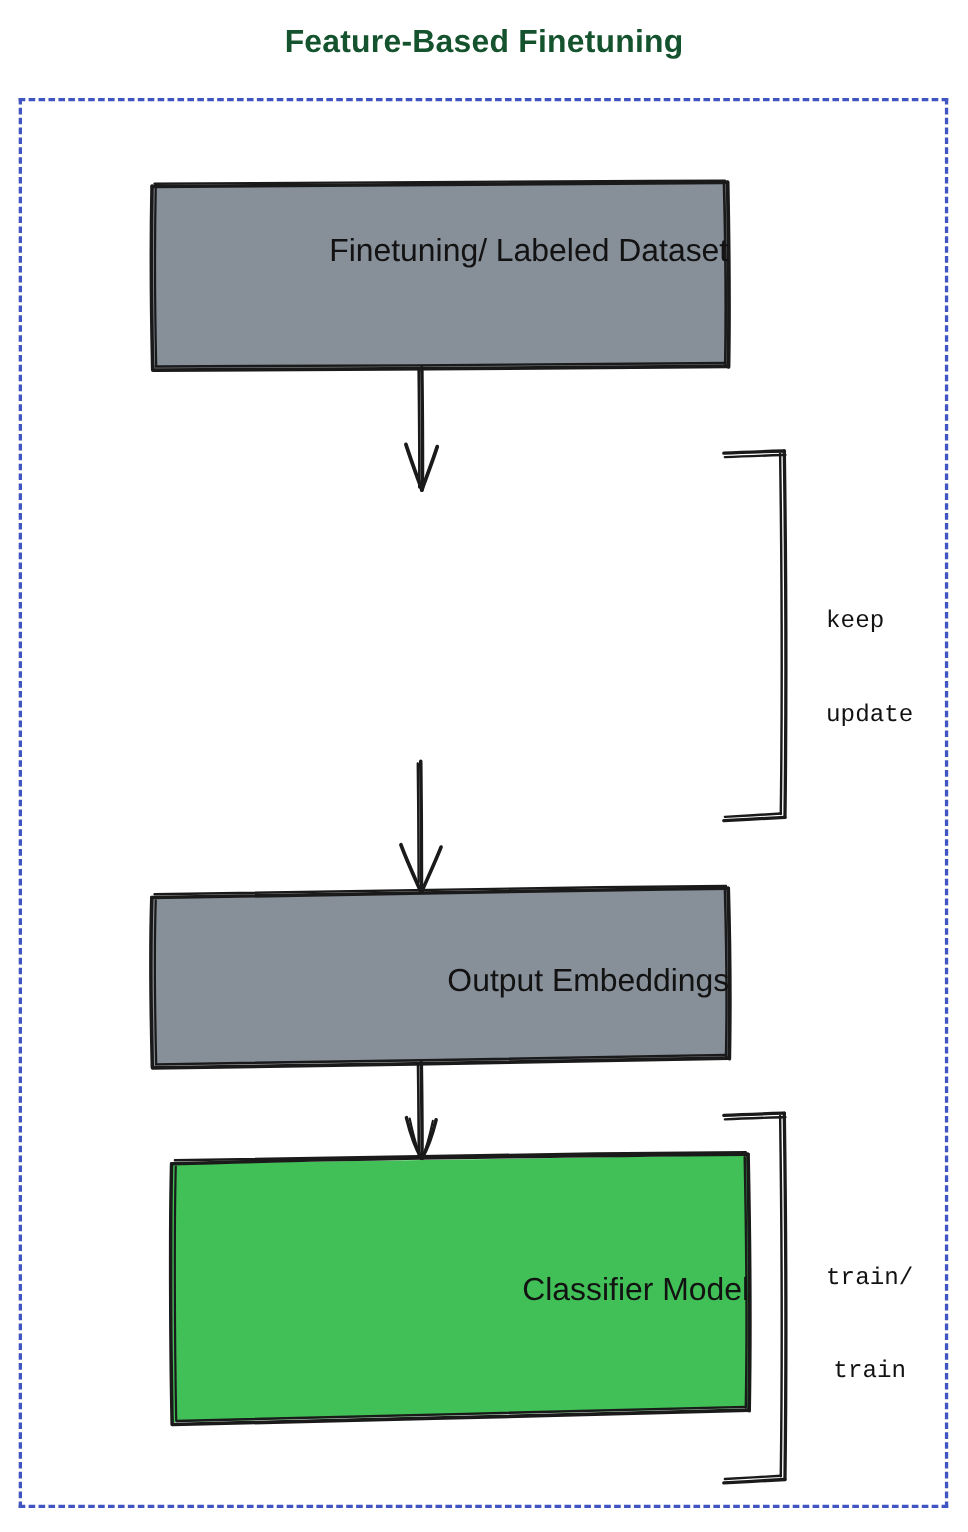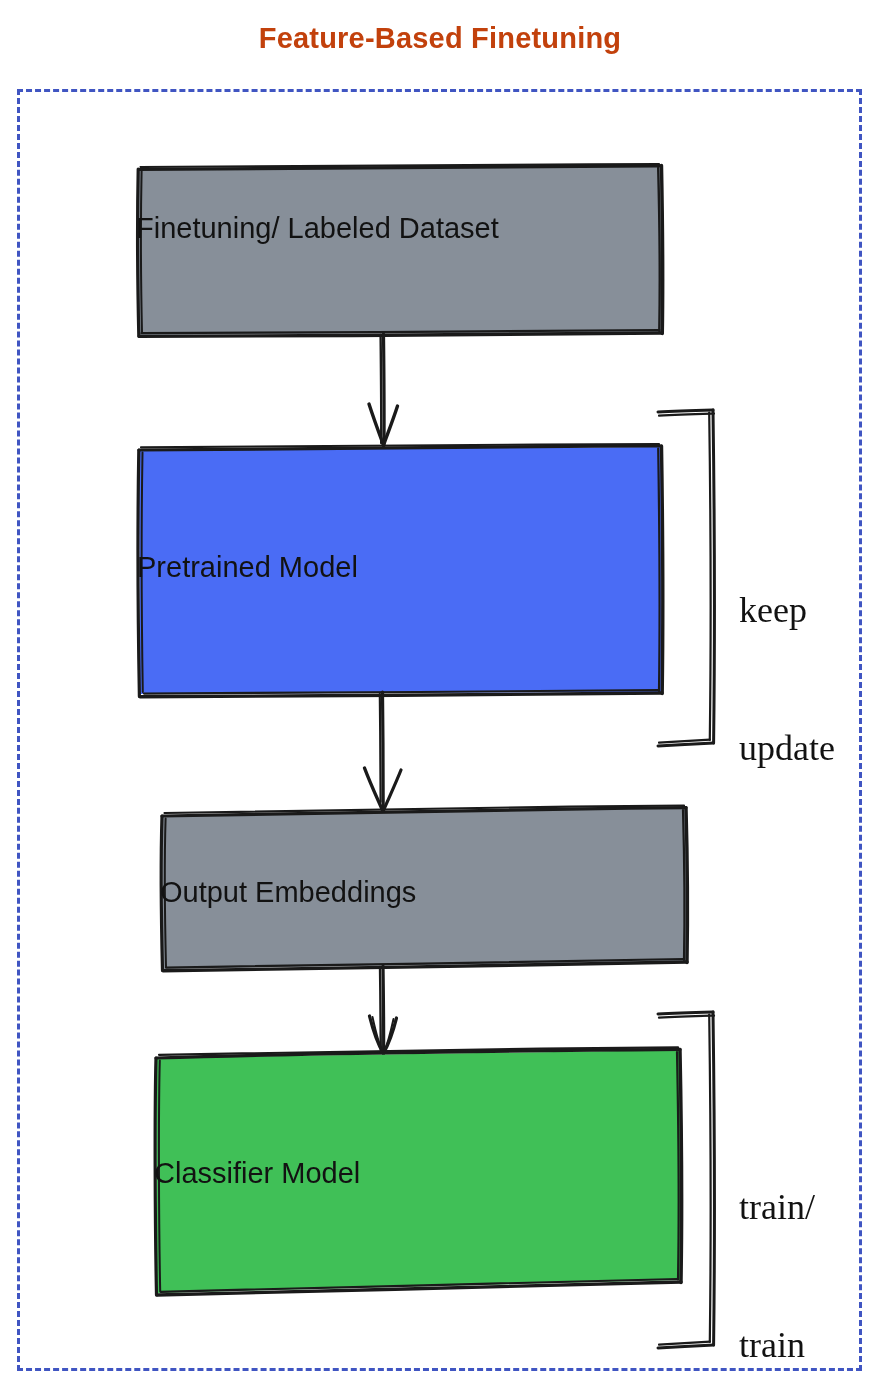--- a/index.html
+++ b/index.html
@@ -27,21 +27,21 @@
   .diagram-title {
     position: absolute;
     left: 0;
     top: 22px;
     width: 880px;
     text-align: center;
     font-family: "Liberation Sans", sans-serif;
     font-size: 29px;
     font-weight: 700;
     letter-spacing: 0.2px;
-    color: #c2410c;
+    color: #14532d;
     white-space: nowrap;
   }
 
   
   .dashed-frame {
     position: absolute;
     left: 17px;
     top: 89px;
     width: 845px;
     height: 1282px;
@@ -58,38 +58,38 @@
   .node .node-svg {
     position: absolute;
     left: -14px;
     top: -14px;
     overflow: visible;
   }
   .node-label {
     position: absolute;
     left: 0;
     width: 100%;
-    text-align: left;
+    text-align: right;
     color: #121212;
     font-family: "Liberation Sans", sans-serif;
     font-size: 29px;
     font-weight: 400;
     line-height: 1.15;
     white-space: nowrap;
     pointer-events: none;
   }
 
   
   #node-dataset      { left: 136px; top: 170px; width: 526px; height: 166px; }
   #node-dataset .node-label      { top: 42px; }
 
   #node-pretrained   { left: 137px; top: 449px; width: 525px; height: 246px; }
   #node-pretrained .node-label   { top: 102px; }
 
-  #node-embeddings   { left: 136px; top: 812px; width: 527px; height: 158px; margin-left: 24px; }
+  #node-embeddings   { left: 136px; top: 812px; width: 527px; height: 158px; }
   #node-embeddings .node-label   { top: 64px; }
 
   #node-classifier   { left: 154px; top: 1053px; width: 527px; height: 243px; }
   #node-classifier .node-label   { top: 104px; }
 
   
   .arrow-svg {
     position: absolute;
     overflow: visible;
   }
@@ -101,28 +101,29 @@
   .bracket-svg {
     position: absolute;
     overflow: visible;
   }
   #bracket-frozen { left: 650px; top: 408px; }
   #bracket-train  { left: 650px; top: 1010px; }
 
   .side-label {
     position: absolute;
     color: #121212;
-    font-family: Liberation Serif, serif;
-    font-size: 36px;
+    font-family: Liberation Mono, monospace;
+    font-size: 22px;
     font-weight: 400;
     line-height: 1.28;
     white-space: pre;
+    margin-left: 12px;
   }
   #label-keep-frozen { left: 739px; top: 495px; }
-  #label-train-update { left: 739px; top: 1092px; }
+  #label-train-update { left: 739px; top: 1092px; text-align: center; }
 </style>
 </head>
 <body>
 
 <div id="canvas">
 
   <div class="diagram-title">Feature-Based Finetuning</div>
 
   <div class="dashed-frame"></div>
 
@@ -141,34 +142,20 @@
     <div class="node-label">Finetuning/ Labeled Dataset</div>
   </div>
 
   <svg class="arrow-svg" id="arrow-1" width="64" height="122" viewBox="0 0 64 122">
     <path d="M31.5,2 C31.9,36 32.3,78 32.0,112" fill="none" stroke="#1a1a1a" stroke-width="3.2" stroke-linecap="round"></path>
     <path d="M28.6,3 C29.0,38 29.4,80 29.2,111" fill="none" stroke="#1a1a1a" stroke-width="2.4" stroke-linecap="round"></path>
     <path d="M17.0,72 C21.5,86 27.0,101 31.6,113.5" fill="none" stroke="#1a1a1a" stroke-width="3.4" stroke-linecap="round"></path>
     <path d="M45.5,74 C41.0,88 35.5,102 31.4,113.5" fill="none" stroke="#1a1a1a" stroke-width="3.4" stroke-linecap="round"></path>
   </svg>
 
-  <div class="node" id="node-pretrained">
-    <svg class="node-svg" width="553" height="274" viewBox="0 0 553 274">
-      <polygon points="16,15 538,12 539,257 17,259" fill="#4a6cf5" stroke="none"></polygon>
-      <path d="M16.0,15.0 C130,13.0 340,11.6 538,11.0" fill="none" stroke="#1a1a1a" stroke-width="3.2" stroke-linecap="round"></path>
-      <path d="M18.0,12.3 C140,10.8 350,9.6 536,9.2" fill="none" stroke="#1a1a1a" stroke-width="2.2" stroke-linecap="round"></path>
-      <path d="M538.5,11.0 C539.6,80 540.2,186 539.2,258.5" fill="none" stroke="#1a1a1a" stroke-width="3.4" stroke-linecap="round"></path>
-      <path d="M535.2,13.5 C536.3,82 537.0,186 536.0,256.0" fill="none" stroke="#1a1a1a" stroke-width="2.2" stroke-linecap="round"></path>
-      <path d="M539.0,258.0 C400,259.8 160,261.0 17.0,261.8" fill="none" stroke="#1a1a1a" stroke-width="3.4" stroke-linecap="round"></path>
-      <path d="M536.0,255.0 C390,256.6 150,258.0 21.0,258.6" fill="none" stroke="#1a1a1a" stroke-width="2.2" stroke-linecap="round"></path>
-      <path d="M16.4,261.5 C15.0,186 14.6,84 15.8,15.0" fill="none" stroke="#1a1a1a" stroke-width="3.2" stroke-linecap="round"></path>
-      <path d="M19.8,257.0 C18.6,184 18.3,86 19.5,17.5" fill="none" stroke="#1a1a1a" stroke-width="2.0" stroke-linecap="round"></path>
-    </svg>
-    <div class="node-label">Pretrained Model</div>
-  </div>
 
   <svg class="bracket-svg" id="bracket-frozen" width="90" height="350" viewBox="0 0 90 350">
     <path d="M8,4 C26,3.0 48,2.4 63,2.0" fill="none" stroke="#1a1a1a" stroke-width="3.0" stroke-linecap="round"></path>
     <path d="M9,7.6 C28,6.6 50,6.0 64,5.6" fill="none" stroke="#1a1a1a" stroke-width="2.2" stroke-linecap="round"></path>
     <path d="M63.0,2.0 C64.4,100 64.8,240 63.6,335.0" fill="none" stroke="#1a1a1a" stroke-width="3.0" stroke-linecap="round"></path>
     <path d="M59.2,4.5 C60.6,102 61.0,240 59.8,332.0" fill="none" stroke="#1a1a1a" stroke-width="2.2" stroke-linecap="round"></path>
     <path d="M63.6,335.0 C48,336.0 26,337.0 8,338.0" fill="none" stroke="#1a1a1a" stroke-width="3.0" stroke-linecap="round"></path>
     <path d="M60.0,331.6 C45,332.6 24,333.6 9,334.6" fill="none" stroke="#1a1a1a" stroke-width="2.2" stroke-linecap="round"></path>
   </svg>
 

